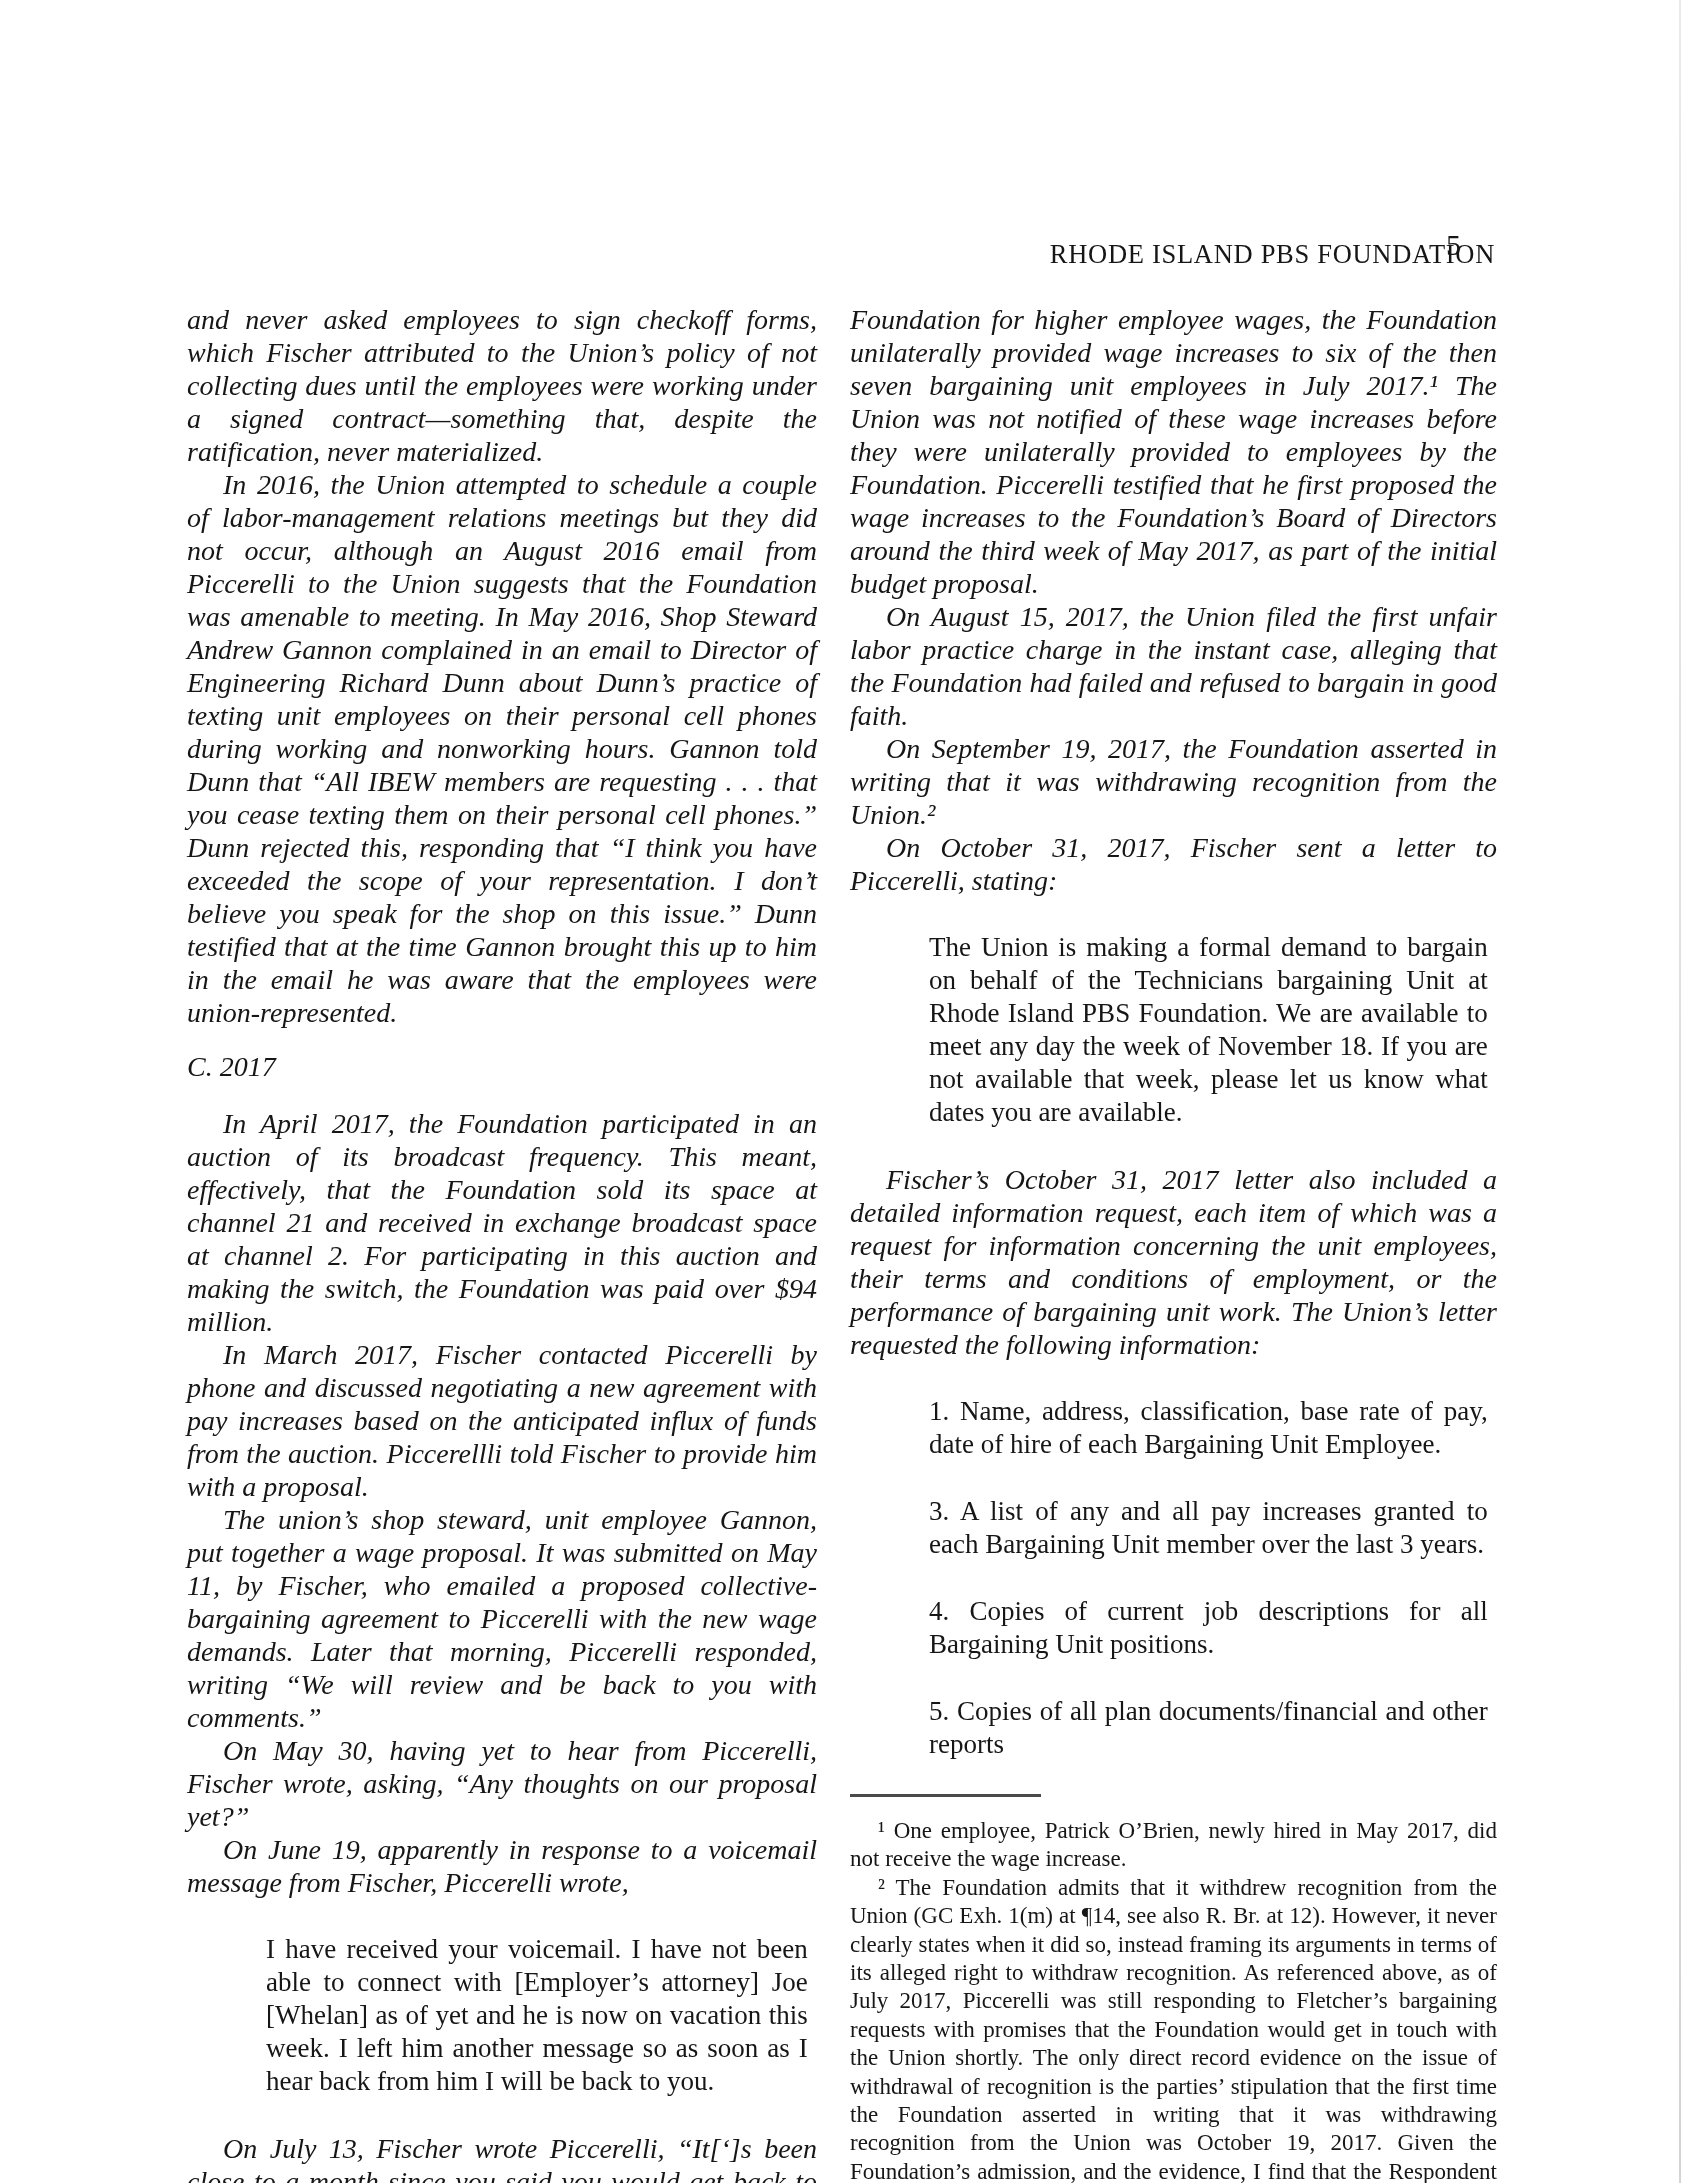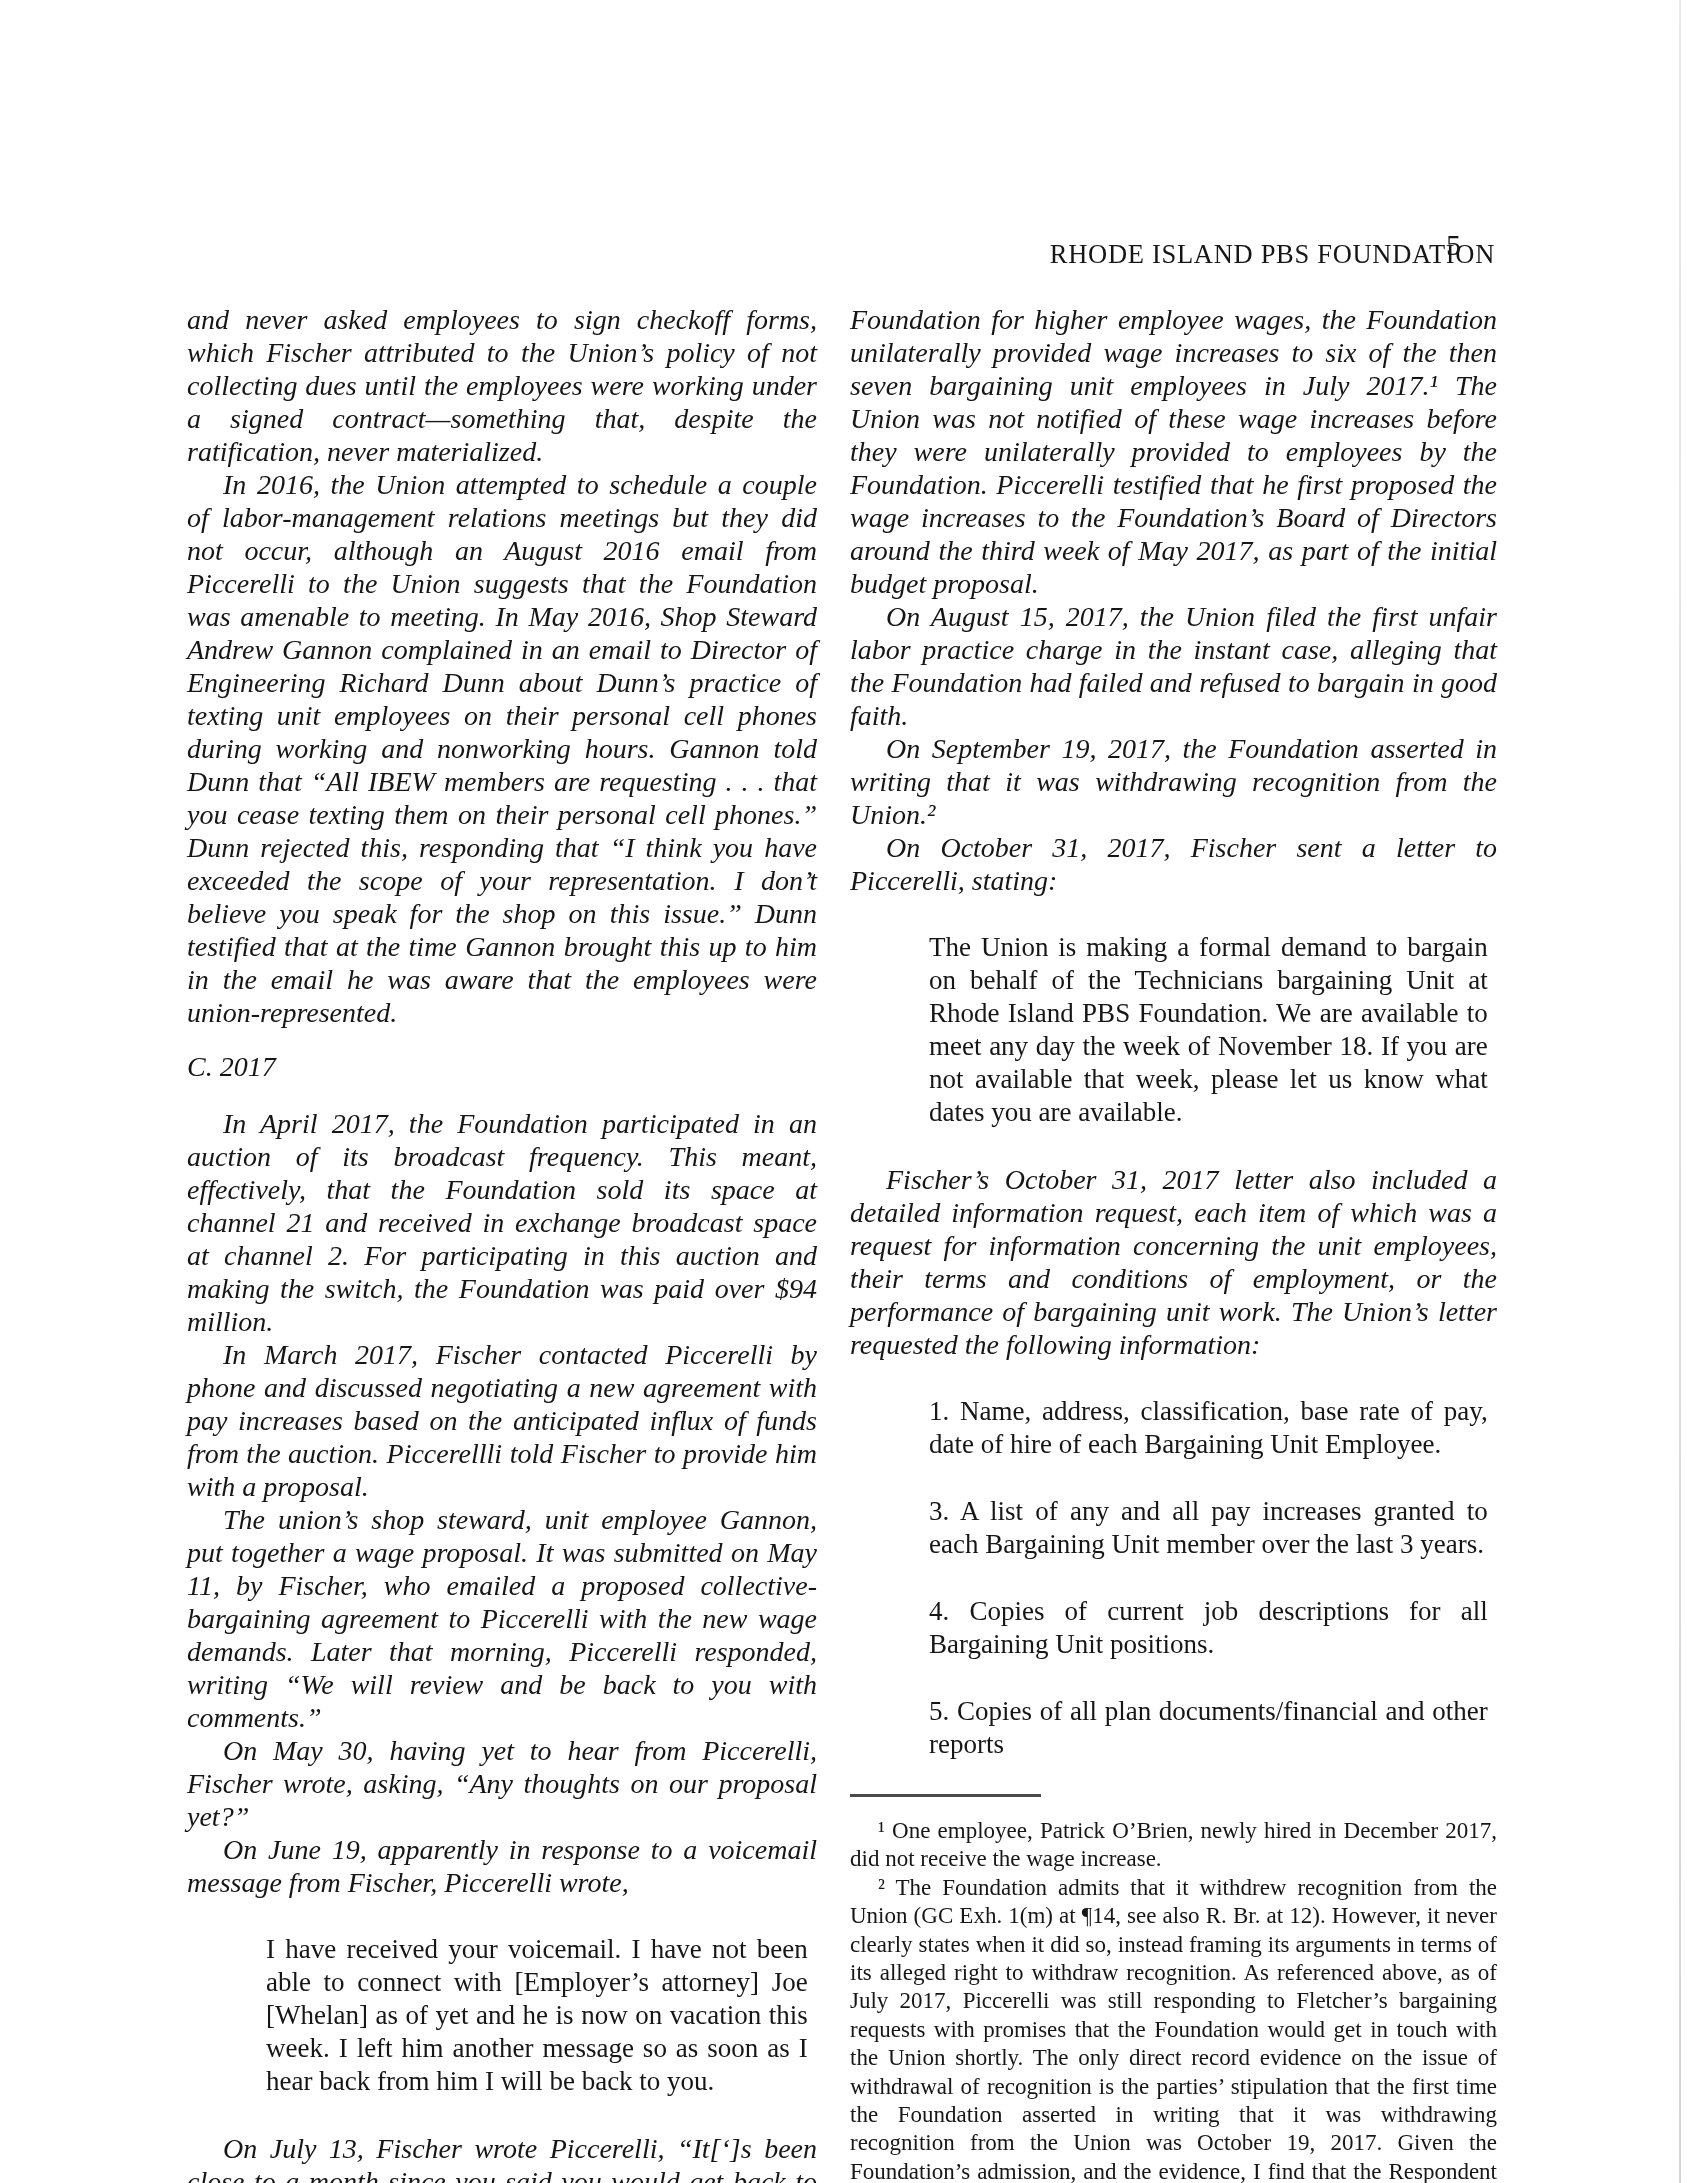--- a/index.html
+++ b/index.html
@@ -81,19 +81,19 @@
         <p class="body indent">On August 15, 2017, the Union filed the first unfair labor practice charge in the instant case, alleging that the Foundation had failed and refused to bargain in good faith.</p>
         <p class="body indent">On September 19, 2017, the Foundation asserted in writing that it was withdrawing recognition from the Union.²</p>
         <p class="body indent">On October 31, 2017, Fischer sent a letter to Piccerelli, stating:</p>
         <p class="bquote">The Union is making a formal demand to bargain on behalf of the Technicians bargaining Unit at Rhode Island PBS Foundation.  We are available to meet any day the week of November 18.  If you are not available that week, please let us know what dates you are available.</p>
         <p class="body indent">Fischer’s October 31, 2017 letter also included a detailed information request, each item of which was a request for information concerning the unit employees, their terms and conditions of employment, or the performance of bargaining unit work.  The Union’s letter requested the following information:</p>
         <p class="list-item">1.  Name, address, classification, base rate of pay, date of hire of each Bargaining Unit Employee.</p>
         <p class="list-item">3.  A list of any and all pay increases granted to each Bargaining Unit member over the last 3 years.</p>
         <p class="list-item">4.  Copies of current job descriptions for all Bargaining Unit positions.</p>
         <p class="list-item">5.  Copies of all plan documents/financial and other reports</p>
         <div class="fnsep"></div>
-        <p class="footnote">¹  One employee, Patrick O’Brien, newly hired in December 2017, did not receive the wage increase.</p>
+        <p class="footnote">¹  One employee, Patrick O’Brien, newly hired in May 2017, did not receive the wage increase.</p>
         <p class="footnote">²  The Foundation admits that it withdrew recognition from the Union (GC Exh. 1(m) at ¶14, see also R. Br. at 12).  However, it never clearly states when it did so, instead framing its arguments in terms of its alleged right to withdraw recognition.  As referenced above, as of July 2017, Piccerelli was still responding to Fletcher’s bargaining requests with promises that the Foundation would get in touch with the Union shortly.  The only direct record evidence on the issue of withdrawal of recognition is the parties’ stipulation that the first time the Foundation asserted in writing that it was withdrawing recognition from the Union was October 19, 2017.  Given the Foundation’s admission, and the evidence, I find that the Respondent withdrew recognition on or about October 19, 2017.  I note that, given my analysis, infra, the precise date of the withdrawal of recognition matters only for fixing the date of that violation.  In terms of the validity of the Respondent’s defenses, the precise date of the admitted withdrawal of recognition is irrelevant.</p>
       </div>
   </div>
   <div class="scan-line"></div>
 </div>
 
 
 </body></html>

